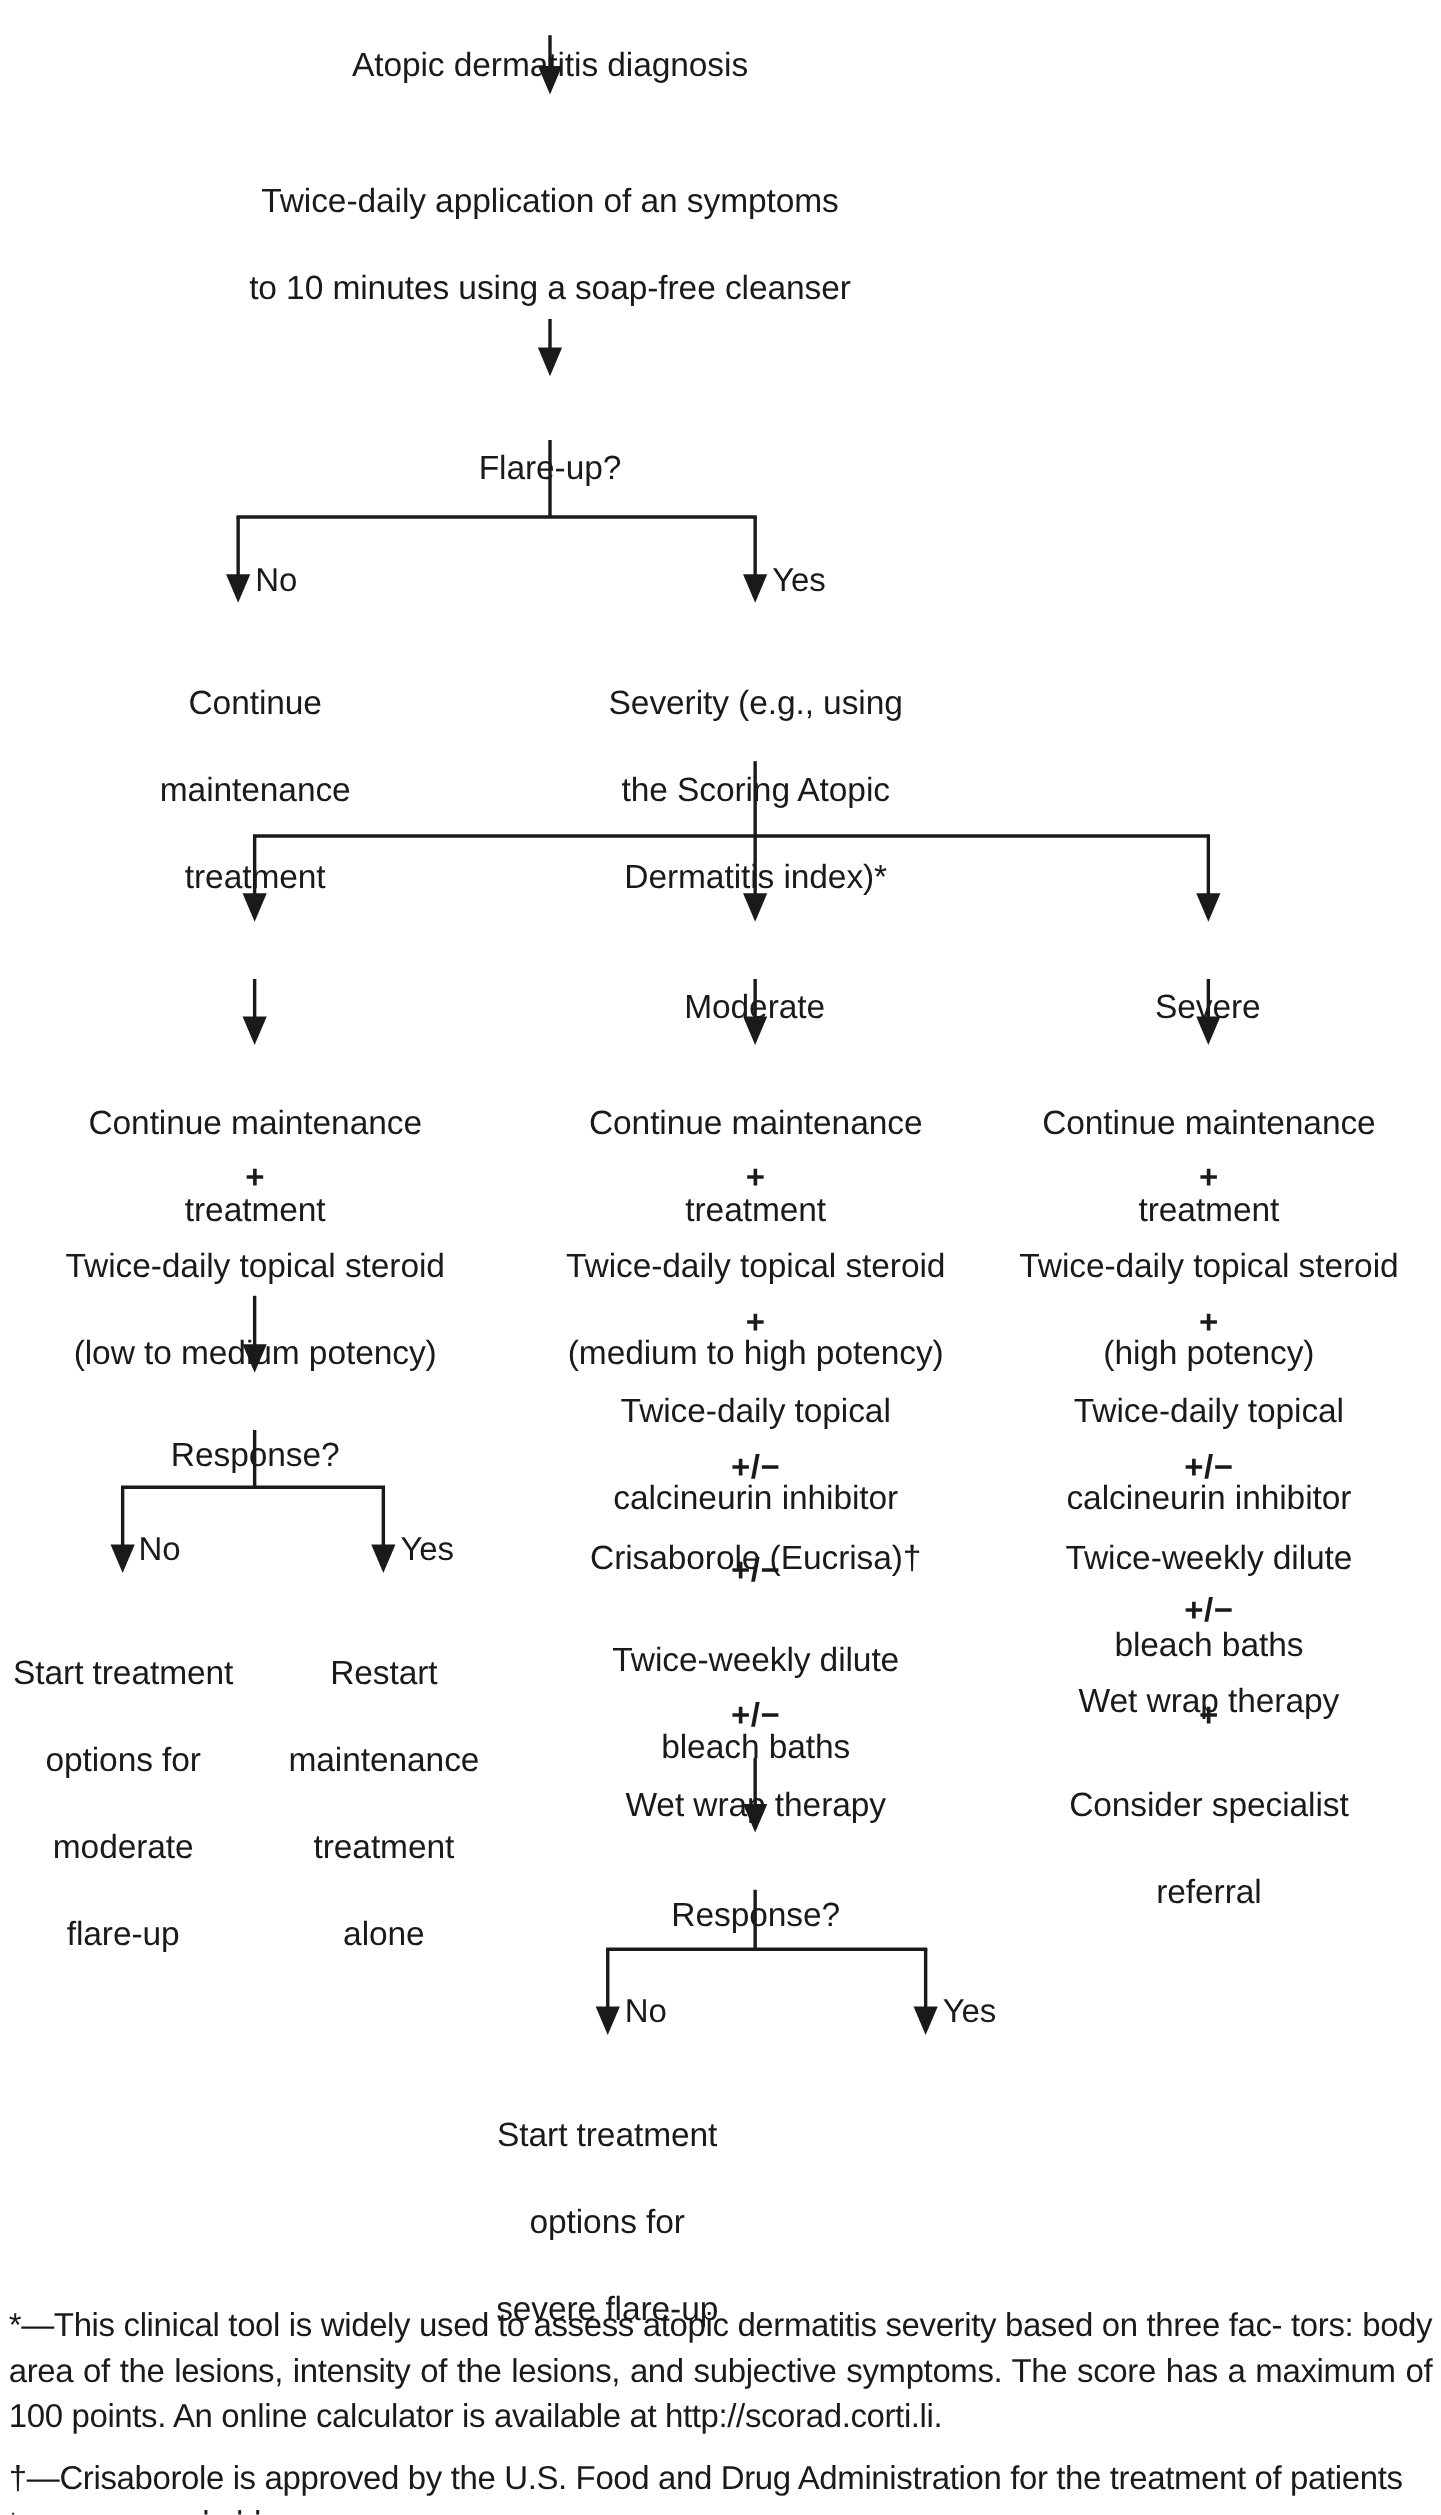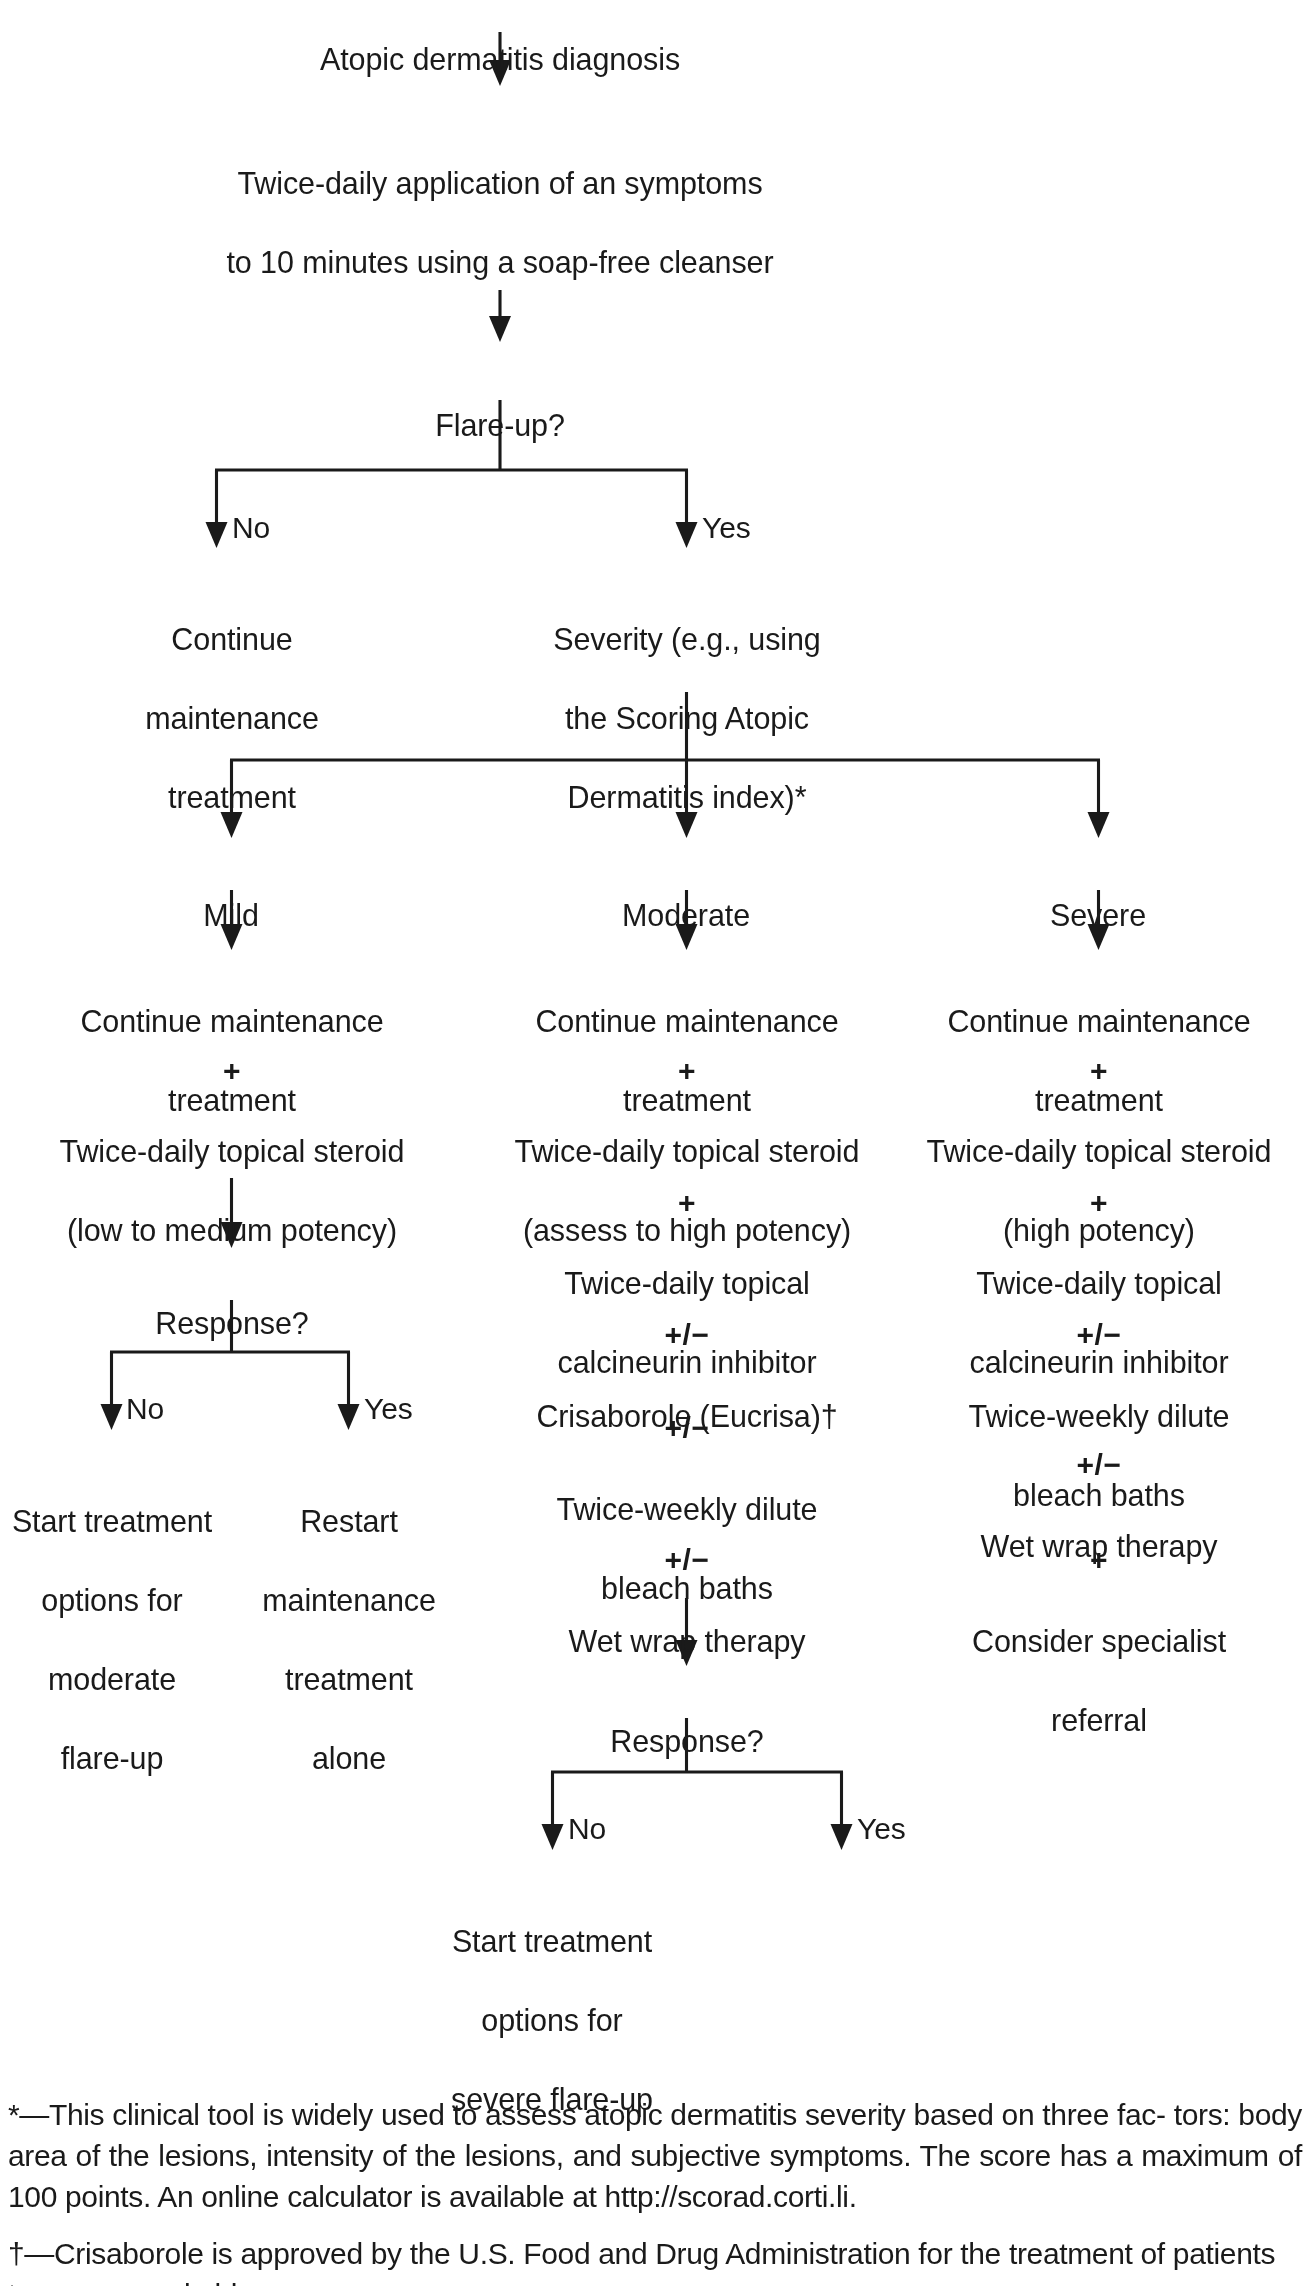--- a/index.html
+++ b/index.html
@@ -174,23 +174,20 @@
     <span class="ln">maintenance</span>
     <span class="ln">treatment</span>
   </div>
 
   <div class="node" style="left:540px; top:580px; width:294px;">
     <span class="ln">Severity (e.g., using</span>
     <span class="ln">the Scoring Atopic</span>
     <span class="ln">Dermatitis index)*</span>
   </div>
 
-  <div class="node" style="left:131px; top:856px; width:200px;">
-    <span class="ln">Mild</span>
-  </div>
   <div class="node" style="left:586px; top:856px; width:200px;">
     <span class="ln">Moderate</span>
   </div>
   <div class="node" style="left:998px; top:856px; width:200px;">
     <span class="ln">Severe</span>
   </div>
 
   <div class="node" style="left:36px; top:962px; width:392px;">
     <span class="ln">Continue maintenance</span>
     <span class="ln">treatment</span>
@@ -222,21 +219,21 @@
     <span class="ln">alone</span>
   </div>
 
   <div class="node" style="left:491px; top:962px; width:392px;">
     <span class="ln">Continue maintenance</span>
     <span class="ln">treatment</span>
   </div>
   <div class="plusrow" style="left:491px; top:1056px; width:392px;">+</div>
   <div class="node" style="left:466px; top:1092px; width:442px;">
     <span class="ln">Twice-daily topical steroid</span>
-    <span class="ln">(assess to high potency)</span>
+    <span class="ln">(medium to high potency)</span>
   </div>
   <div class="plusrow" style="left:491px; top:1188px; width:392px;">+</div>
   <div class="node" style="left:491px; top:1224px; width:392px;">
     <span class="ln">Twice-daily topical</span>
     <span class="ln">calcineurin inhibitor</span>
   </div>
   <div class="plusrow" style="left:491px; top:1320px; width:392px;">+/−</div>
   <div class="node" style="left:466px; top:1357px; width:442px;">
     <span class="ln">Crisaborole (Eucrisa)†</span>
   </div>

